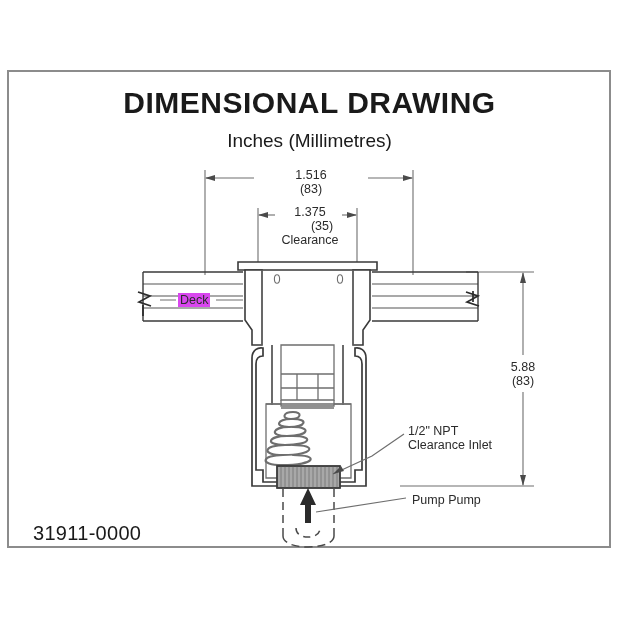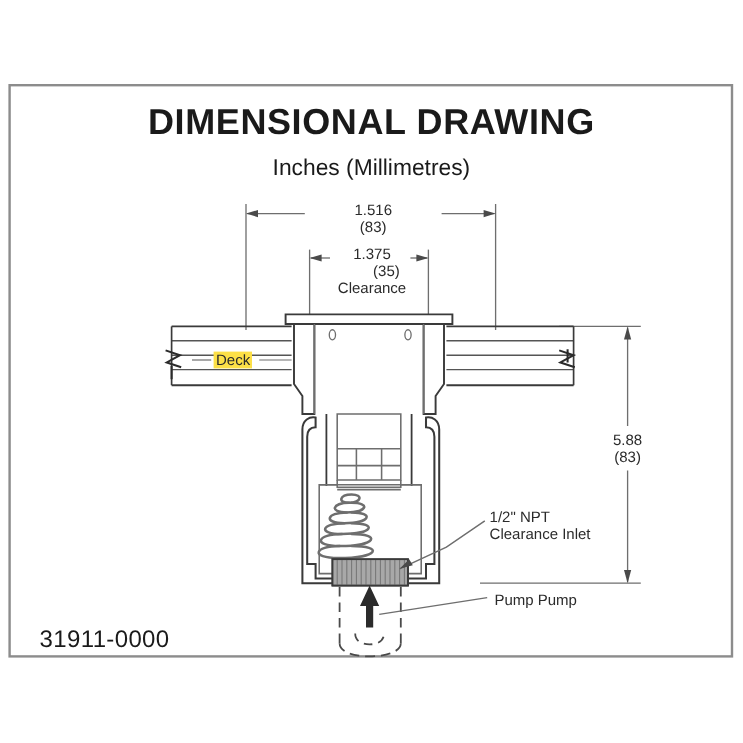--- a/index.html
+++ b/index.html
@@ -64,21 +64,21 @@
     line-height: 14px;
   }
   .lbl.ctr { text-align: center; }
   #dim-top-value   { left: 256px; top: 168px; width: 110px; }
   #dim-top-mm      { left: 256px; top: 182px; width: 110px; }
   #dim-inner-value { left: 258px; top: 205px; width: 104px; }
   #dim-inner-mm    { left: 270px; top: 219px; width: 104px; }
   #dim-inner-note  { left: 258px; top: 233px; width: 104px; text-align: center; }
   #dim-height-value{ left: 497px; top: 360px; width: 52px; }
   #dim-height-mm   { left: 497px; top: 374px; width: 52px; }
-  #label-deck      { left: 178px; top: 293px; font-size: 12.5px; background: #fde047; padding: 0 2px; }
+  #label-deck      { left: 178px; top: 293px; font-size: 12.5px; background: #d946ef; padding: 0 2px; }
   #callout-npt-1   { left: 408px; top: 424px; }
   #callout-npt-2   { left: 408px; top: 438px; }
   #callout-pump    { left: 412px; top: 493px; }
   #part-number {
     position: absolute;
     left: 33px;
     top: 522px;
     font-size: 20px;
     font-weight: normal;
     letter-spacing: 0.3px;

